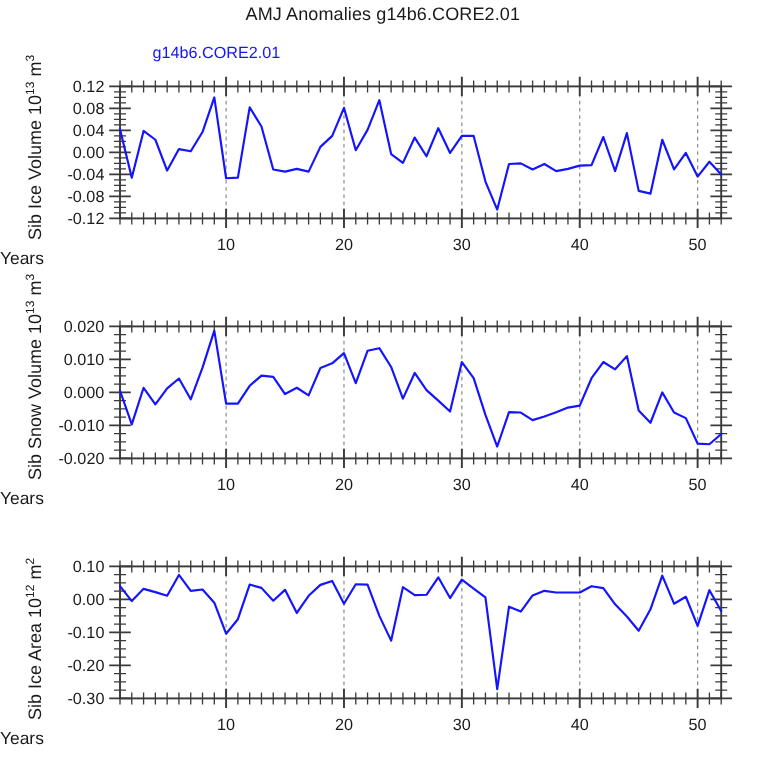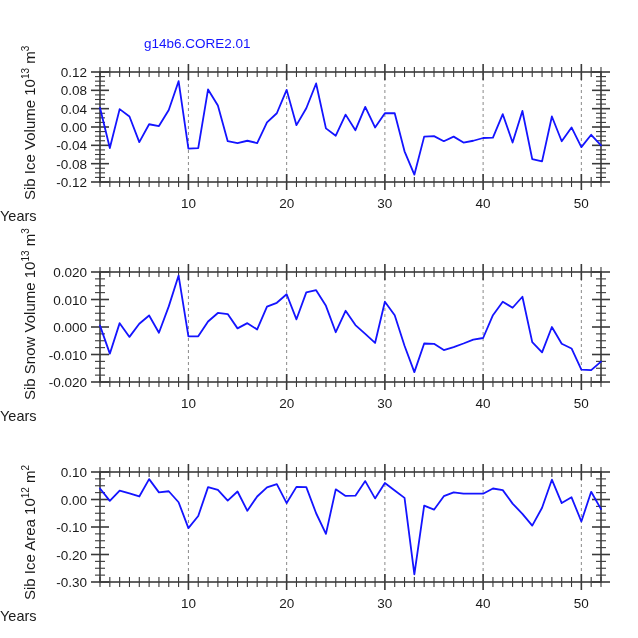--- a/index.html
+++ b/index.html
@@ -13,22 +13,23 @@
   .xtitle{position:absolute;text-align:left;font-size:14.5px;color:#1a1a1a;}
   .ylabel{position:absolute;font-size:15px;color:#1a1a1a;transform-origin:0 0;white-space:nowrap;}
   .sup{font-size:10px;vertical-align:super;}
   svg{display:block;}
 </style>
 </head>
 <body>
 
 <div id="root">
 
+  <div class="title">AMJ Anomalies g14b6.CORE2.01</div>
 
-  <div class="legend" id="legend-label" style="left:144px;top:36px;">g14b6.CORE2.01</div>
+  <div class="legend" id="legend-label" style="left:127px;top:36px;">g14b6.CORE2.01</div>
 
   <div class="panel" style="left:0;top:60px;width:638px;height:170px;">
     <div class="ylabel" id="ylab0" style="left: 20px; top: 140px; transform: rotate(-90deg);"><span>Sib Ice Volume 10</span><span class="sup">13</span><span> m</span><span class="sup">3</span></div>
     <svg class="svgwrap" id="svg0" width="638" height="170">
         <rect x="100" y="12" width="501" height="110" fill="none" stroke="#3a3a3a" stroke-width="1.6"></rect>
         <line x1="188.41176470588238" y1="12" x2="188.41176470588238" y2="122" stroke="#8a8a8a" stroke-width="1" stroke-dasharray="3,3"></line>
         <line x1="286.6470588235294" y1="12" x2="286.6470588235294" y2="122" stroke="#8a8a8a" stroke-width="1" stroke-dasharray="3,3"></line>
         <line x1="384.88235294117646" y1="12" x2="384.88235294117646" y2="122" stroke="#8a8a8a" stroke-width="1" stroke-dasharray="3,3"></line>
         <line x1="483.1176470588235" y1="12" x2="483.1176470588235" y2="122" stroke="#8a8a8a" stroke-width="1" stroke-dasharray="3,3"></line>
         <line x1="581.3529411764706" y1="12" x2="581.3529411764706" y2="122" stroke="#8a8a8a" stroke-width="1" stroke-dasharray="3,3"></line>

